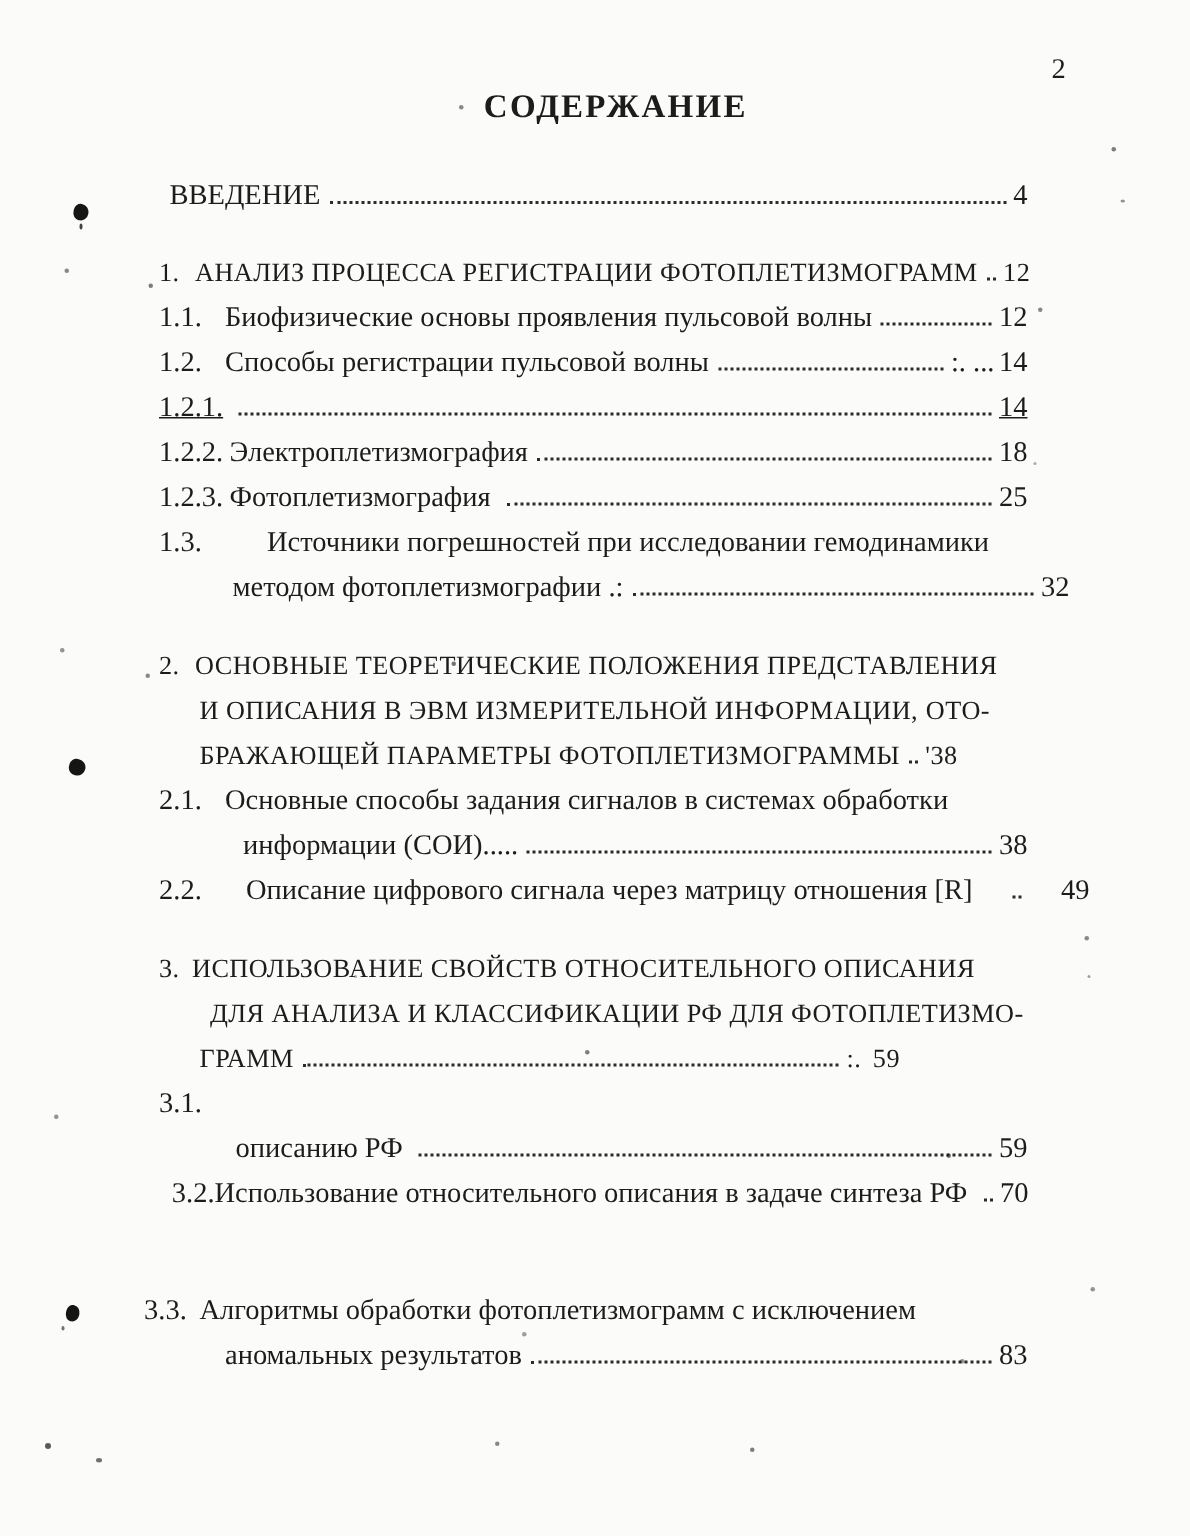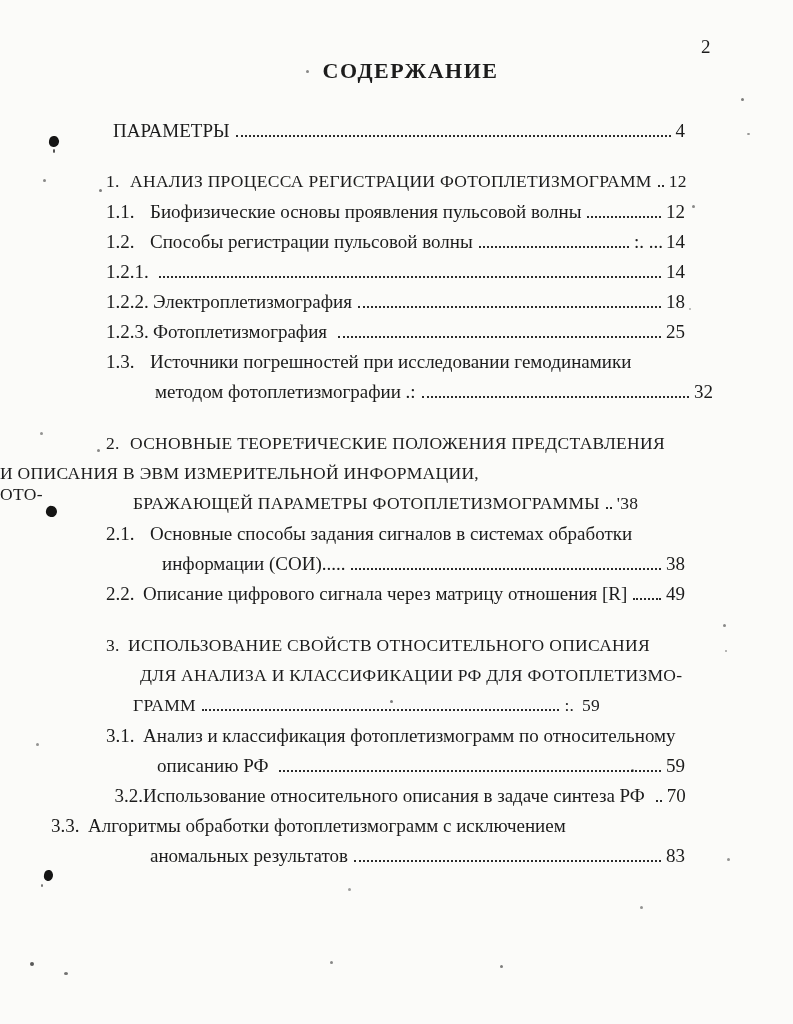--- a/index.html
+++ b/index.html
@@ -36,42 +36,42 @@
   .speck{position:absolute;background:#151515;border-radius:50%;}
   .speck.blob{border-radius:46% 54% 52% 48%;transform:rotate(12deg);}
 </style>
 </head>
 <body>
 
 <div class="page">
   <div class="pagenum">2</div>
   <div class="title">СОДЕРЖАНИЕ</div>
   <div class="toc" id="toc">
-      <div class="line" style="padding-left: 113px; padding-right: 108px;"><span class="txt">ПАРАМЕТРЫ</span><span class="leader"></span><span class="pg">4</span></div>
+      <div class="line" style="padding-left: 113px; padding-right: 108px;"><span class="txt">ВВЕДЕНИЕ</span><span class="leader"></span><span class="pg">4</span></div>
       <div class="line caps" style="padding-left: 106px; padding-right: 108px; margin-top: 21px;"><span class="num" style="width: 24px;">1.</span><span class="txt">АНАЛИЗ ПРОЦЕССА РЕГИСТРАЦИИ ФОТОПЛЕТИЗМОГРАММ</span><span class="leader"></span><span class="pg">12</span></div>
       <div class="line" style="padding-left: 106px; padding-right: 108px;"><span class="num" style="width: 44px;">1.1.</span><span class="txt">Биофизические основы проявления пульсовой волны</span><span class="leader"></span><span class="pg">12</span></div>
       <div class="line" style="padding-left: 106px; padding-right: 108px;"><span class="num" style="width: 44px;">1.2.</span><span class="txt">Способы регистрации пульсовой волны</span><span class="leader"></span><span class="lead-end">:. ...</span><span class="pg">14</span></div>
-      <div class="line" style="padding-left: 106px; padding-right: 108px;"><span class="num" style="width: 47px;">1.2.1.</span><span class="leader"></span><span class="pg">14</span></div>
+      <div class="line" style="padding-left: 106px; padding-right: 108px; text-decoration: underline;"><span class="num" style="width: 47px;">1.2.1.</span><span class="leader"></span><span class="pg">14</span></div>
       <div class="line" style="padding-left: 106px; padding-right: 108px; justify-content: center;"><span class="num" style="width: 47px;">1.2.2.</span><span class="txt">Электроплетизмография</span><span class="leader"></span><span class="pg">18</span></div>
       <div class="line" style="padding-left: 106px; padding-right: 108px;"><span class="num" style="width: 47px;">1.2.3.</span><span class="txt">Фотоплетизмография </span><span class="leader"></span><span class="pg">25</span></div>
-      <div class="line" style="padding-left: 106px; padding-right: 89px;"><span class="num" style="width: 44px;">1.3.</span><span class="txt">Источники погрешностей при исследовании гемодинамики</span></div>
+      <div class="line" style="padding-left: 106px; padding-right: 89px; gap: 28px;"><span class="num" style="width: 44px;">1.3.</span><span class="txt">Источники погрешностей при исследовании гемодинамики</span></div>
       <div class="line" style="padding-left: 155px; padding-right: 80px; justify-content: center;"><span class="txt">методом фотоплетизмографии .:</span><span class="leader"></span><span class="pg">32</span></div>
       <div class="line caps" style="padding-left: 106px; padding-right: 108px; margin-top: 22px;"><span class="num" style="width: 24px;">2.</span><span class="txt">ОСНОВНЫЕ ТЕОРЕТИЧЕСКИЕ ПОЛОЖЕНИЯ ПРЕДСТАВЛЕНИЯ</span></div>
-      <div class="line caps" style="padding-right: 133px; flex-direction: column;"><span class="txt">И ОПИСАНИЯ В ЭВМ ИЗМЕРИТЕЛЬНОЙ ИНФОРМАЦИИ,</span><span class="spacer"></span><span class="txt">ОТО-</span></div>
+      <div class="line caps" style="padding-left: 133px; padding-right: 133px;"><span class="txt">И ОПИСАНИЯ В ЭВМ ИЗМЕРИТЕЛЬНОЙ ИНФОРМАЦИИ,</span><span class="spacer"></span><span class="txt">ОТО-</span></div>
       <div class="line caps" style="padding-left: 133px; padding-right: 193px;"><span class="txt">БРАЖАЮЩЕЙ ПАРАМЕТРЫ ФОТОПЛЕТИЗМОГРАММЫ</span><span class="leader"></span><span class="pg">'38</span></div>
       <div class="line" style="padding-left: 106px; padding-right: 48px;"><span class="num" style="width: 44px;">2.1.</span><span class="txt">Основные способы задания сигналов в системах обработки</span></div>
       <div class="line" style="padding-left: 162px; padding-right: 108px;"><span class="txt">информации (СОИ).....</span><span class="leader"></span><span class="pg">38</span></div>
-      <div class="line" style="padding-left: 106px; padding-right: 108px;"><span class="num" style="width: 37px;">2.2.</span><span class="txt">Описание цифрового сигнала через матрицу отношения [R]</span><span class="leader"></span><span class="pg">49</span></div>
+      <div class="line" style="padding-left: 106px; padding-right: 108px; gap: 21px;"><span class="num" style="width: 37px;">2.2.</span><span class="txt">Описание цифрового сигнала через матрицу отношения [R]</span><span class="leader"></span><span class="pg">49</span></div>
       <div class="line caps" style="padding-left: 106px; padding-right: 108px; margin-top: 22px;"><span class="num" style="width: 22px;">3.</span><span class="txt">ИСПОЛЬЗОВАНИЕ СВОЙСТВ ОТНОСИТЕЛЬНОГО ОПИСАНИЯ</span></div>
       <div class="line caps" style="padding-left: 140px; padding-right: 108px;"><span class="txt">ДЛЯ АНАЛИЗА И КЛАССИФИКАЦИИ РФ ДЛЯ ФОТОПЛЕТИЗМО-</span></div>
       <div class="line caps" style="padding-left: 133px; padding-right: 193px;"><span class="txt">ГРАММ</span><span class="leader"></span><span class="lead-end">:. </span><span class="pg">59</span></div>
-      <div class="line" style="padding-left: 106px; padding-right: 108px;"><span class="num" style="width: 37px;">3.1.</span><span class="txt">Анализ и классификация фотоплетизмограмм по относительному</span></div>
+      <div class="line" style="padding-left: 106px; padding-right: 108px;"><span class="num" style="width: 37px;">3.1.</span></div>
       <div class="line" style="padding-left: 157px; padding-right: 108px;"><span class="txt">описанию РФ </span><span class="leader"></span><span class="pg">59</span></div>
       <div class="line" style="padding-left: 106px; padding-right: 108px;"><span class="num" style="width: 37px; text-align: right;">3.2.</span><span class="txt">Использование относительного описания в задаче синтеза РФ </span><span class="leader"></span><span class="pg">70</span></div>
-      <div class="line" style="padding-left: 51px; padding-right: 108px;"><span class="num" style="width: 37px;">3.3.</span><span class="txt">Алгоритмы обработки фотоплетизмограмм с исключением</span></div>
+      <div class="line" style="padding-left: 96px; padding-right: 108px; margin-top: 48px;"><span class="num" style="width: 37px;">3.3.</span><span class="txt">Алгоритмы обработки фотоплетизмограмм с исключением</span></div>
       <div class="line" style="padding-left: 150px; padding-right: 108px;"><span class="txt">аномальных результатов</span><span class="leader"></span><span class="pg">83</span></div>
     </div>
   <div id="specks">
       <div class="speck" style="left: 306px; top: 70px; width: 3px; height: 3px; opacity: 0.5;"></div>
       <div class="speck" style="left: 741px; top: 98px; width: 3px; height: 3px; opacity: 0.55;"></div>
       <div class="speck" style="left: 747px; top: 133px; width: 3px; height: 2px; opacity: 0.45;"></div>
       <div class="speck blob" style="left: 49px; top: 136px; width: 10px; height: 11px; opacity: 1;"></div>
       <div class="speck" style="left: 53px; top: 149px; width: 2px; height: 4px; opacity: 0.8;"></div>
       <div class="speck" style="left: 43px; top: 179px; width: 3px; height: 3px; opacity: 0.5;"></div>
       <div class="speck" style="left: 99px; top: 189px; width: 3px; height: 3px; opacity: 0.55;"></div>

